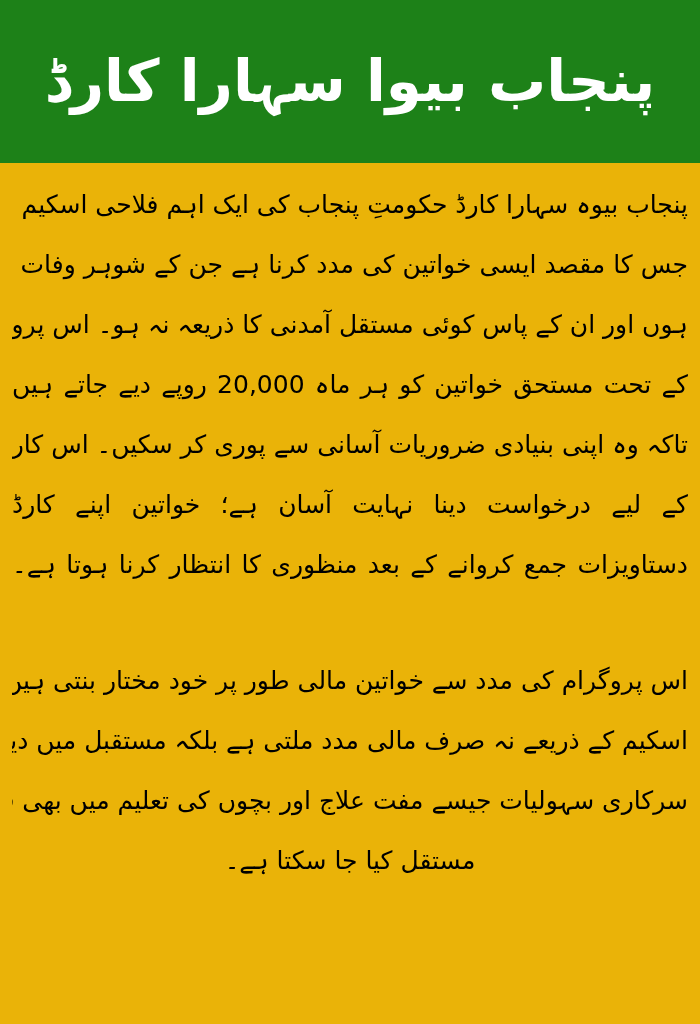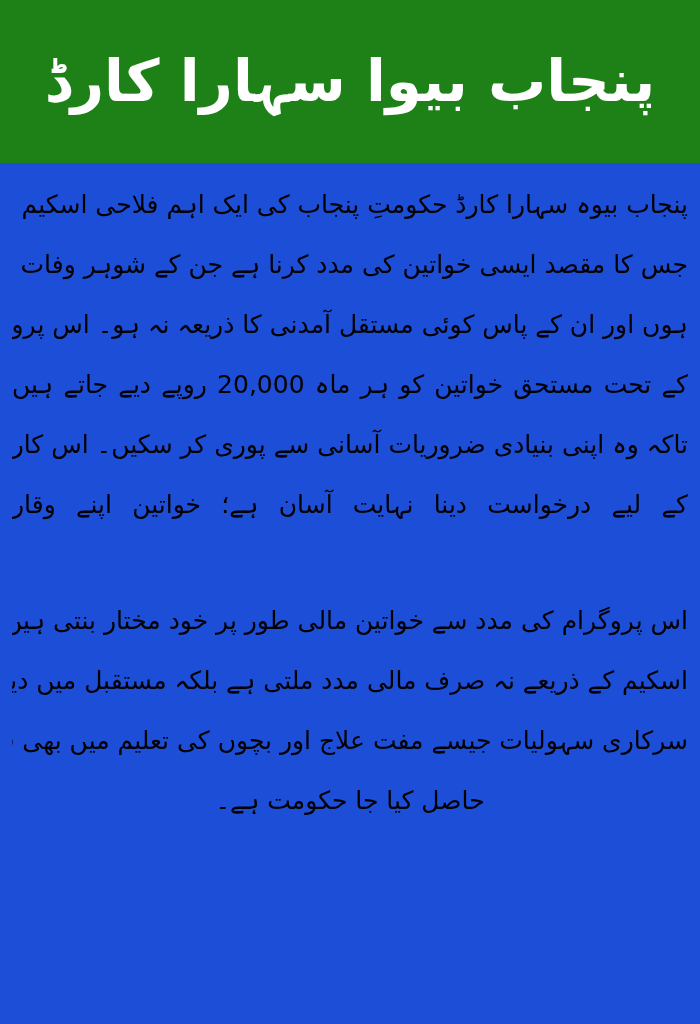--- a/index.html
+++ b/index.html
@@ -7,21 +7,21 @@
     body {
       width: 700px;
       height: 1024px;
       background: #ffffff;
       font-family: "DejaVu Sans", sans-serif;
       overflow: hidden;
     }
     .page {
       width: 700px;
       height: 1024px;
-      background: #1d4ed8;
+      background: #eab308;
       display: flex;
       flex-direction: column;
     }
     .header-banner {
       height: 163px;
       width: 100%;
       background: #1D8118;
       display: flex;
       align-items: center;
       justify-content: center;
@@ -69,25 +69,26 @@
   </header>
 
   <main class="article-body">
 
     <div class="paragraph paragraph-1">
       <div class="text-line">پنجاب بیوہ سہارا کارڈ حکومتِ پنجاب کی ایک اہم فلاحی اسکیم ہے</div>
       <div class="text-line">جس کا مقصد ایسی خواتین کی مدد کرنا ہے جن کے شوہر وفات پا چکے</div>
       <div class="text-line">ہوں اور ان کے پاس کوئی مستقل آمدنی کا ذریعہ نہ ہو۔ اس پروگرام</div>
       <div class="text-line">کے تحت مستحق خواتین کو ہر ماہ 20,000 روپے دیے جاتے ہیں</div>
       <div class="text-line">تاکہ وہ اپنی بنیادی ضروریات آسانی سے پوری کر سکیں۔ اس کارڈ</div>
-      <div class="text-line">کے لیے درخواست دینا نہایت آسان ہے؛ خواتین اپنے وقار</div>
+      <div class="text-line">کے لیے درخواست دینا نہایت آسان ہے؛ خواتین اپنے کارڈ</div>
+      <div class="text-line">دستاویزات جمع کروانے کے بعد منظوری کا انتظار کرنا ہوتا ہے۔</div>
     </div>
 
     <div class="paragraph paragraph-2">
       <div class="text-line">اس پروگرام کی مدد سے خواتین مالی طور پر خود مختار بنتی ہیں اور انہیں</div>
       <div class="text-line">اسکیم کے ذریعے نہ صرف مالی مدد ملتی ہے بلکہ مستقبل میں دیگر</div>
       <div class="text-line">سرکاری سہولیات جیسے مفت علاج اور بچوں کی تعلیم میں بھی فائدہ</div>
-      <div class="text-line center">حاصل کیا جا حکومت ہے۔</div>
+      <div class="text-line center">مستقل کیا جا سکتا ہے۔</div>
     </div>
 
   </main>
 
 </div>
 
 </body></html>

